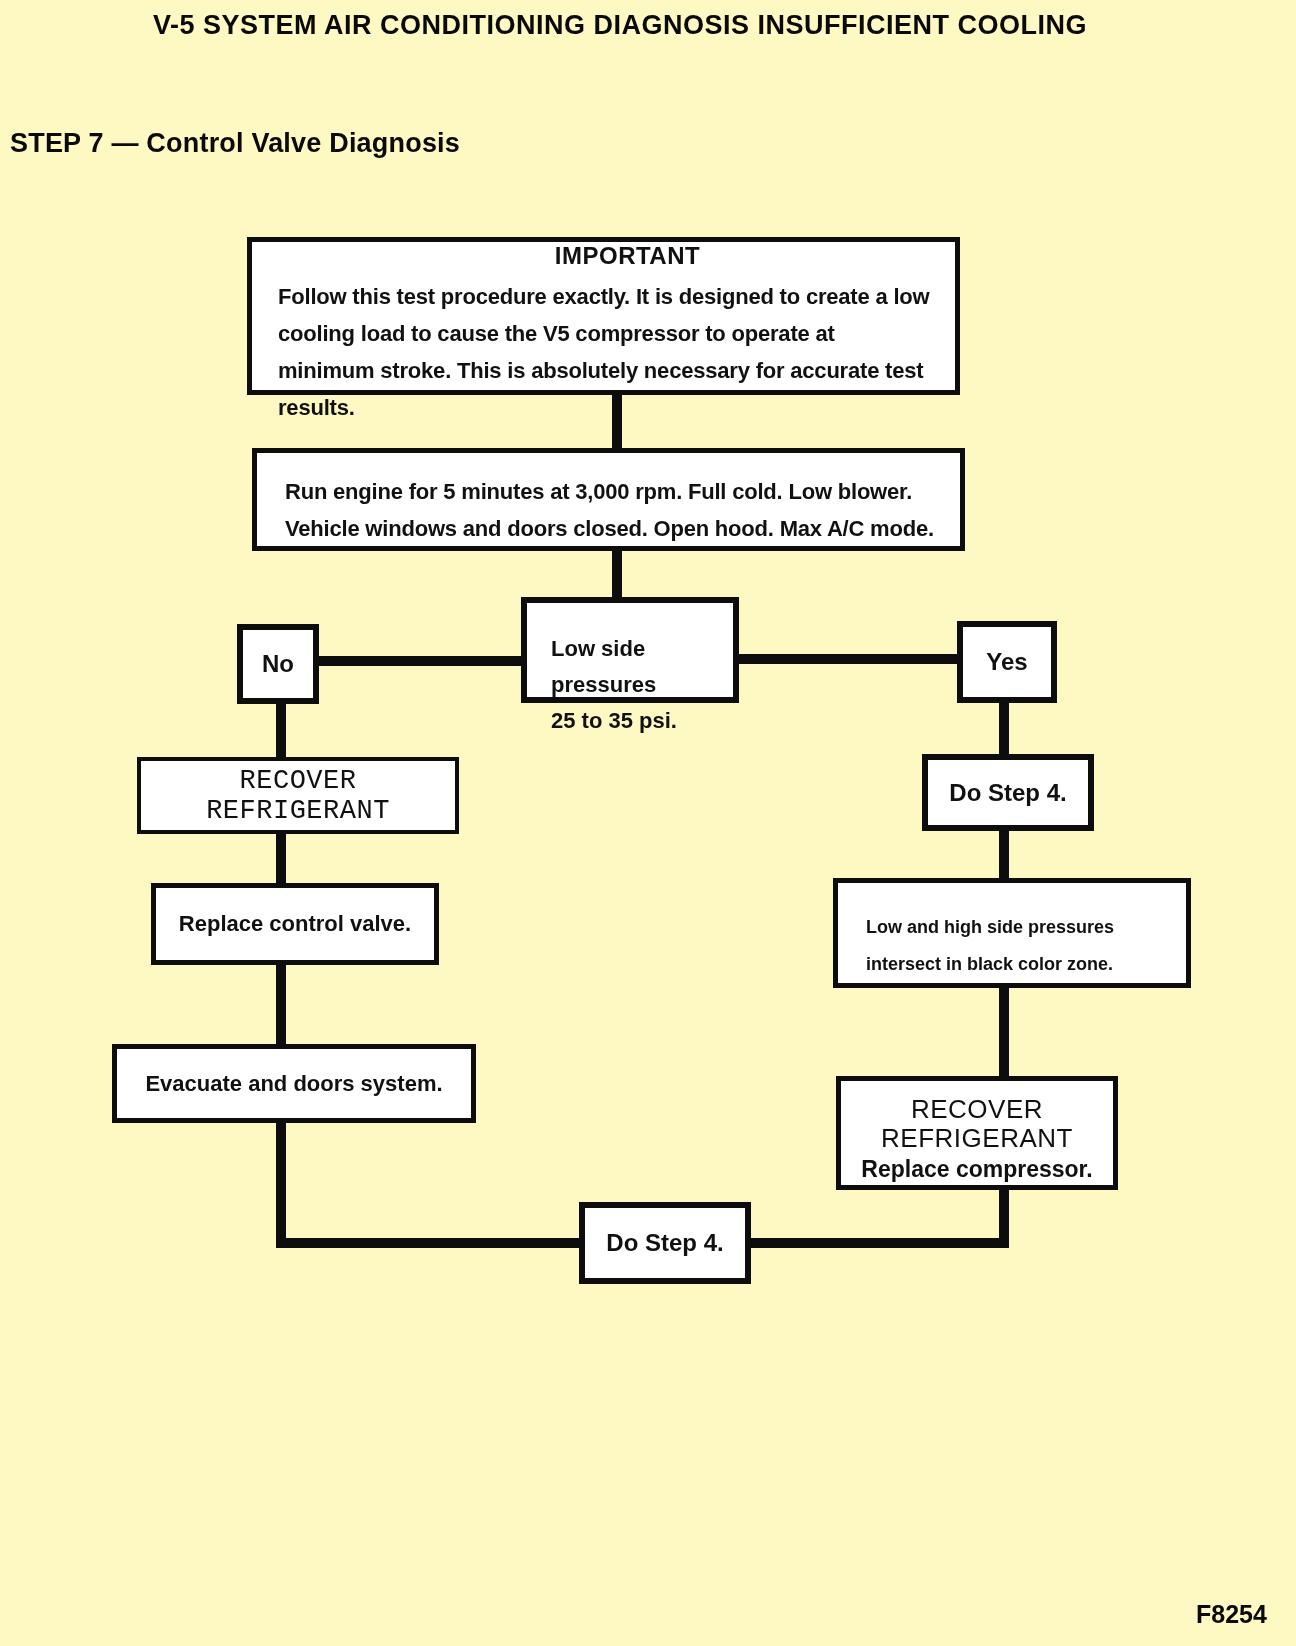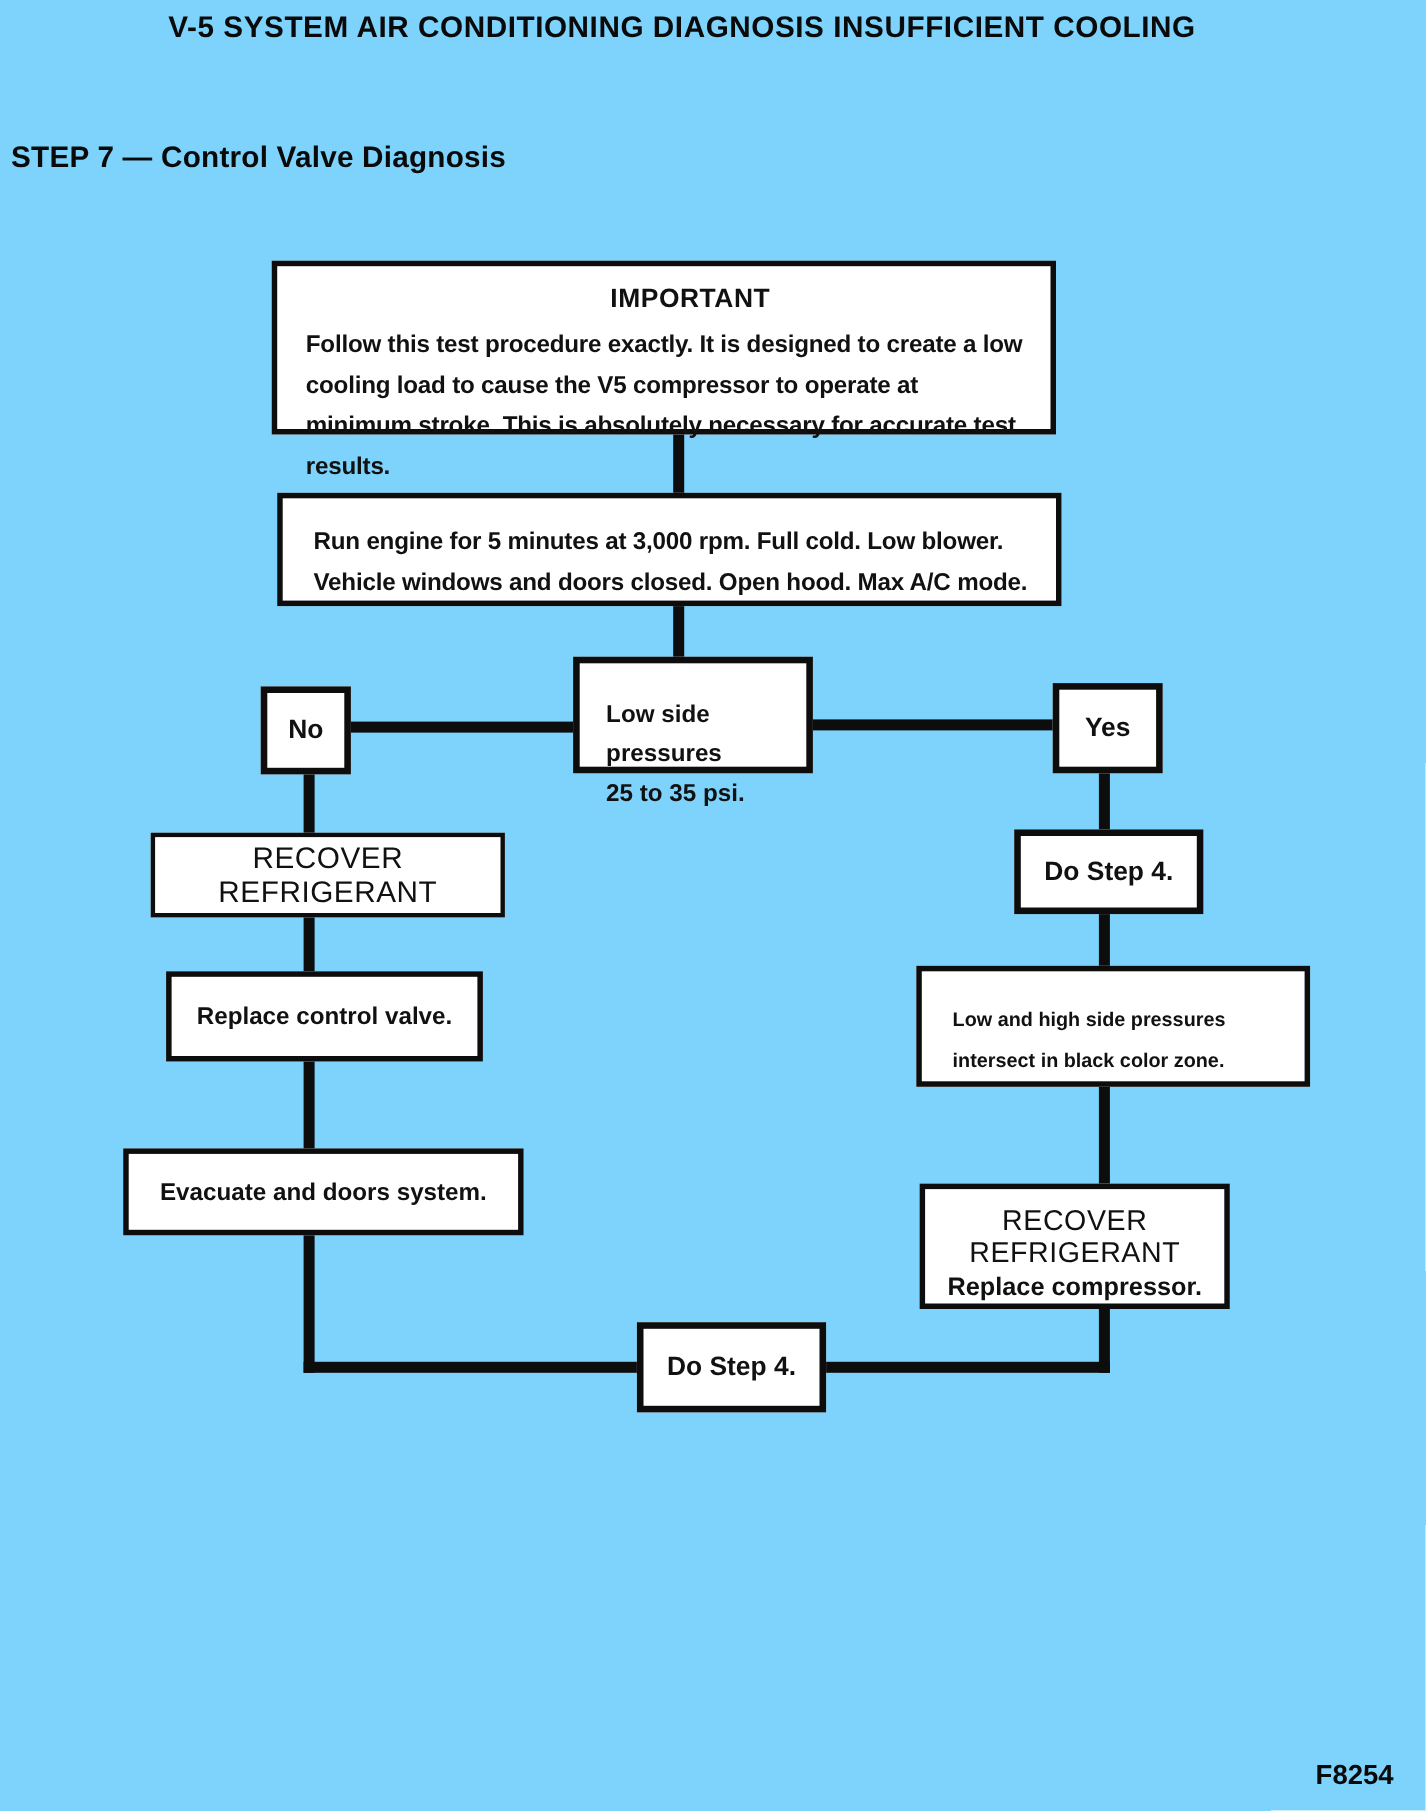--- a/index.html
+++ b/index.html
@@ -4,21 +4,21 @@
 <style>
   html, body {
     margin: 0;
     padding: 0;
     background: #ffffff;
   }
   #page {
     position: relative;
     width: 1296px;
     height: 1646px;
-    background: #7dd3fc;
+    background: #fef9c3;
     font-family: "Liberation Sans", sans-serif;
     color: #0b0b0b;
     overflow: hidden;
   }
   .abs { position: absolute; }
 
   .doc-title {
     left: 0; top: 10px; width: 1240px;
     text-align: center;
     font-size: 27px;
@@ -59,21 +59,21 @@
     text-align: center;
   }
 
   .vline, .hline {
     position: absolute;
     background: #0d0d0d;
   }
 
   .important-heading {
     text-align: center;
-    margin-top: 16px;
+    margin-top: 0;
     font-size: 24px;
     letter-spacing: 0.5px;
     padding-left: 48px;
   }
   .important-body {
     margin: 8px 22px 0 26px;
     line-height: 37px;
     font-size: 22px;
     letter-spacing: -0.2px;
   }
@@ -86,21 +86,21 @@
   .decision-body {
     margin: 28px 10px 0 24px;
     line-height: 36px;
     font-size: 22px;
   }
   .label-24 { font-size: 24px; }
   .recover-left-label {
     font-weight: normal;
     font-size: 27px;
     letter-spacing: 0.5px;
-    font-family: Liberation Sans, sans-serif;
+    font-family: Liberation Mono, monospace;
   }
   .lowhigh-body {
     margin: 26px 10px 0 28px;
     line-height: 37px;
     font-size: 18px;
   }
   .recover-compressor-body {
     text-align: center;
     margin-top: 14px;
     line-height: 29px;

